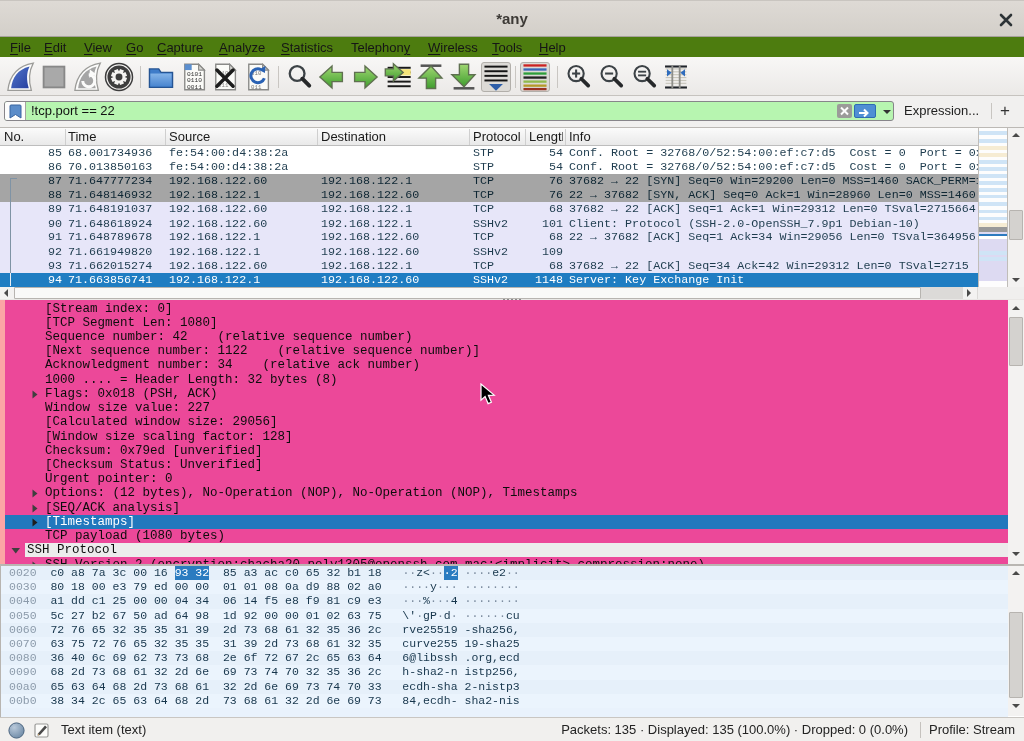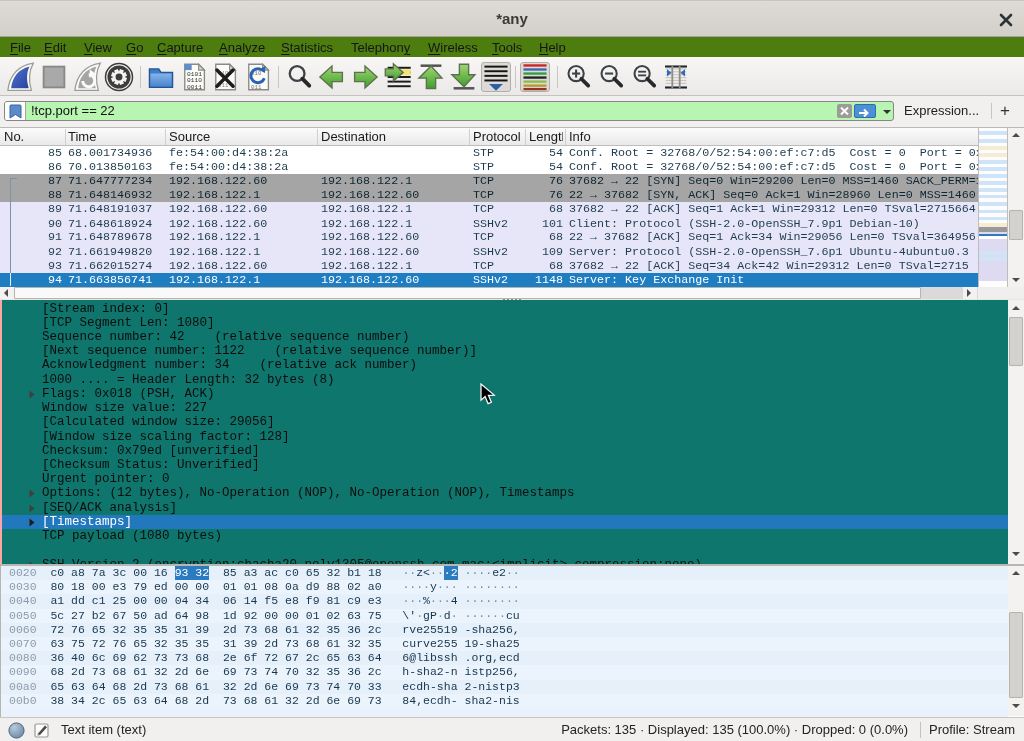--- a/index.html
+++ b/index.html
@@ -28,21 +28,21 @@
 
 #phead{left:0;top:128px;width:978px;height:18px;background:linear-gradient(#fbfbfb,#e9e9e9);border-bottom:1px solid #bdbdbd;font-size:13px;color:#1a1a1a}
 #phead .h{position:absolute;top:0;line-height:17px;overflow:hidden;white-space:nowrap}
 #phead .hs{position:absolute;top:1px;width:1px;height:16px;background:#cfcfcf}
 .prow{position:absolute;left:0;width:978px;height:14.1px;font-size:11.7px;line-height:14.1px;color:#1e3c4e;overflow:hidden}
 .prow span{position:absolute;top:0;line-height:14.1px}
 .c-no{left:0;width:62px;text-align:right}
 .c-time{left:68px}.c-src{left:169px}.c-dst{left:321px}.c-proto{left:473px}
 .c-len{left:493px;width:70px;text-align:right}.c-info{left:569px}
 
-#detail{left:0;top:300px;width:1008px;height:264px;background:#0f766e;border-left:2px solid #fca5a5;overflow:hidden}
+#detail{left:0;top:300px;width:1008px;height:264px;background:#ec4899;border-left:5px solid #fca5a5;overflow:hidden}
 .drow{position:absolute;left:0;width:1008px;height:14.22px;font-size:12.5px;line-height:14.22px;color:#0d0d0d;white-space:pre;font-family:"Liberation Mono",monospace}
 
 #hex{left:0;top:566px;width:1008px;height:151px;background:#e9f2fc;border-left:1px solid #b8b5b1;overflow:hidden}
 .hr{position:absolute;left:8px;top:0;font-size:11.5px;line-height:14.2px;color:#17364c;white-space:pre;font-family:"Liberation Mono",monospace}
 .off{color:#8c9bab}
 .dim{color:#7d8da0}
 .hl{background:#2a7bc0;color:#fff;padding:1px 0}
 
 #status{left:0;top:717px;width:1024px;height:24px;background:#f1f0ee;border-top:1px solid #c9c6c2;font-size:13px;color:#232323}
 
@@ -273,21 +273,21 @@
 <div class="abs" style="left:0;top:28.2px;width:978px;height:28.2px;background:#a5a5a5"></div>
 <div class="abs" style="left:0;top:56.4px;width:978px;height:70.5px;background:#e7e6f9"></div>
 <div class="abs" style="left:0;top:126.9px;width:978px;height:14.1px;background:#1f7dc2"></div>
 <div class="prow" style="top:0.0px;color:#1e3c4e"><span class="c-no">85</span><span class="c-time">68.001734936</span><span class="c-src">fe:54:00:d4:38:2a</span><span class="c-dst"></span><span class="c-proto">STP</span><span class="c-len">54</span><span class="c-info">Conf. Root = 32768/0/52:54:00:ef:c7:d5  Cost = 0  Port = 0x8001</span></div>
 <div class="prow" style="top:14.1px;color:#1e3c4e"><span class="c-no">86</span><span class="c-time">70.013850163</span><span class="c-src">fe:54:00:d4:38:2a</span><span class="c-dst"></span><span class="c-proto">STP</span><span class="c-len">54</span><span class="c-info">Conf. Root = 32768/0/52:54:00:ef:c7:d5  Cost = 0  Port = 0x8001</span></div>
 <div class="prow" style="top:28.2px;color:#0e2633"><span class="c-no">87</span><span class="c-time">71.647777234</span><span class="c-src">192.168.122.60</span><span class="c-dst">192.168.122.1</span><span class="c-proto">TCP</span><span class="c-len">76</span><span class="c-info">37682 → 22 [SYN] Seq=0 Win=29200 Len=0 MSS=1460 SACK_PERM=1</span></div>
 <div class="prow" style="top:42.3px;color:#0e2633"><span class="c-no">88</span><span class="c-time">71.648146932</span><span class="c-src">192.168.122.1</span><span class="c-dst">192.168.122.60</span><span class="c-proto">TCP</span><span class="c-len">76</span><span class="c-info">22 → 37682 [SYN, ACK] Seq=0 Ack=1 Win=28960 Len=0 MSS=1460</span></div>
 <div class="prow" style="top:56.4px;color:#1e3c4e"><span class="c-no">89</span><span class="c-time">71.648191037</span><span class="c-src">192.168.122.60</span><span class="c-dst">192.168.122.1</span><span class="c-proto">TCP</span><span class="c-len">68</span><span class="c-info">37682 → 22 [ACK] Seq=1 Ack=1 Win=29312 Len=0 TSval=2715664</span></div>
 <div class="prow" style="top:70.5px;color:#1e3c4e"><span class="c-no">90</span><span class="c-time">71.648618924</span><span class="c-src">192.168.122.60</span><span class="c-dst">192.168.122.1</span><span class="c-proto">SSHv2</span><span class="c-len">101</span><span class="c-info">Client: Protocol (SSH-2.0-OpenSSH_7.9p1 Debian-10)</span></div>
 <div class="prow" style="top:84px;color:#1e3c4e"><span class="c-no">91</span><span class="c-time">71.648789678</span><span class="c-src">192.168.122.1</span><span class="c-dst">192.168.122.60</span><span class="c-proto">TCP</span><span class="c-len">68</span><span class="c-info">22 → 37682 [ACK] Seq=1 Ack=34 Win=29056 Len=0 TSval=364956</span></div>
-<div class="prow" style="top:98.7px;color:#1e3c4e"><span class="c-no">92</span><span class="c-time">71.661949820</span><span class="c-src">192.168.122.1</span><span class="c-dst">192.168.122.60</span><span class="c-proto">SSHv2</span><span class="c-len">109</span><span class="c-info">Server: Protocol (SSH-2.0-OpenSSH_7.6p1 Ubuntu-4ubuntu0.3</span></div>
+<div class="prow" style="top:98.7px;color:#1e3c4e"><span class="c-no">92</span><span class="c-time">71.661949820</span><span class="c-src">192.168.122.1</span><span class="c-dst">192.168.122.60</span><span class="c-proto">SSHv2</span><span class="c-len">109</span></div>
 <div class="prow" style="top:112.8px;color:#1e3c4e"><span class="c-no">93</span><span class="c-time">71.662015274</span><span class="c-src">192.168.122.60</span><span class="c-dst">192.168.122.1</span><span class="c-proto">TCP</span><span class="c-len">68</span><span class="c-info">37682 → 22 [ACK] Seq=34 Ack=42 Win=29312 Len=0 TSval=2715</span></div>
 <div class="prow" style="top:126.9px;color:#ffffff"><span class="c-no">94</span><span class="c-time">71.663856741</span><span class="c-src">192.168.122.1</span><span class="c-dst">192.168.122.60</span><span class="c-proto">SSHv2</span><span class="c-len">1148</span><span class="c-info">Server: Key Exchange Init</span></div>
 <div class="abs" style="left:10px;top:32px;width:1px;height:95px;background:#7f93a5"></div>
 <div class="abs" style="left:10px;top:32px;width:7px;height:1px;background:#7f93a5"></div>
 <div class="abs" style="left:10px;top:127px;width:1px;height:13px;background:#e8eef4"></div>
 </div>
 <div class="abs" style="left:978px;top:128px;width:30px;height:159px;background:#fdfdfd;border-left:1px solid #c0bdb9;border-right:1px solid #c0bdb9">
 <div class="abs" style="left:0;top:3px;width:28px;height:4px;background:#cfe4f6"></div>
 <div class="abs" style="left:0;top:11px;width:28px;height:4px;background:#cfe4f6"></div>
 <div class="abs" style="left:0;top:18px;width:28px;height:4px;background:#f6ecd3"></div>
@@ -368,20 +368,26 @@
         <path d="M1.5,0.5 l5,4 -5,4 z" fill="#1d1d1d"></path>
       </svg>
 <span style="position:absolute;left:40px;top:0">[Timestamps]</span></div>
 <div class="drow" style="top:200.6px;color:#0d0d0d">
 <svg style="position:absolute;left:26px;top:3px" width="8" height="9">
         <path d="M1.5,0.5 l5,4 -5,4 z" fill="#3f3f3f"></path>
       </svg>
 <span style="position:absolute;left:40px;top:0">[SEQ/ACK analysis]</span></div>
 <div class="drow" style="top:229.0px;color:#0d0d0d">
 <span style="position:absolute;left:40px;top:0">TCP payload (1080 bytes)</span></div>
+<div class="drow" style="top:243.2px;color:#0d0d0d">
+<div style="position:absolute;left:20px;top:0;width:988px;height:14.22px;background:#ececec"></div>
+<svg style="position:absolute;left:6px;top:4px" width="10" height="8">
+        <path d="M0.5,1 h8.5 l-4.25,5.5 z" fill="#3f3f3f"></path>
+      </svg>
+<span style="position:absolute;left:22px;top:0">SSH Protocol</span></div>
 <div class="drow" style="top:257.5px;color:#0d0d0d">
 <svg style="position:absolute;left:26px;top:3px" width="8" height="9">
         <path d="M1.5,0.5 l5,4 -5,4 z" fill="#3f3f3f"></path>
       </svg>
 <span style="position:absolute;left:40px;top:0">SSH Version 2 (encryption:chacha20-poly1305@openssh.com mac:&lt;implicit&gt; compression:none)</span></div>
 </div>
 <div class="sb" style="left:1008px;top:300px;width:16px;height:264px">
 <div class="arr" style="left:4px;top:6px;border-left:4.5px solid transparent;border-right:4.5px solid transparent;border-bottom:4.5px solid #4a4a4a;"></div>
 <div class="sbthumb" style="left:1px;top:17px;width:14px;height:49px"></div>
 <div class="arr" style="left:4px;top:252px;border-left:4.5px solid transparent;border-right:4.5px solid transparent;border-top:4.5px solid #4a4a4a;"></div>

